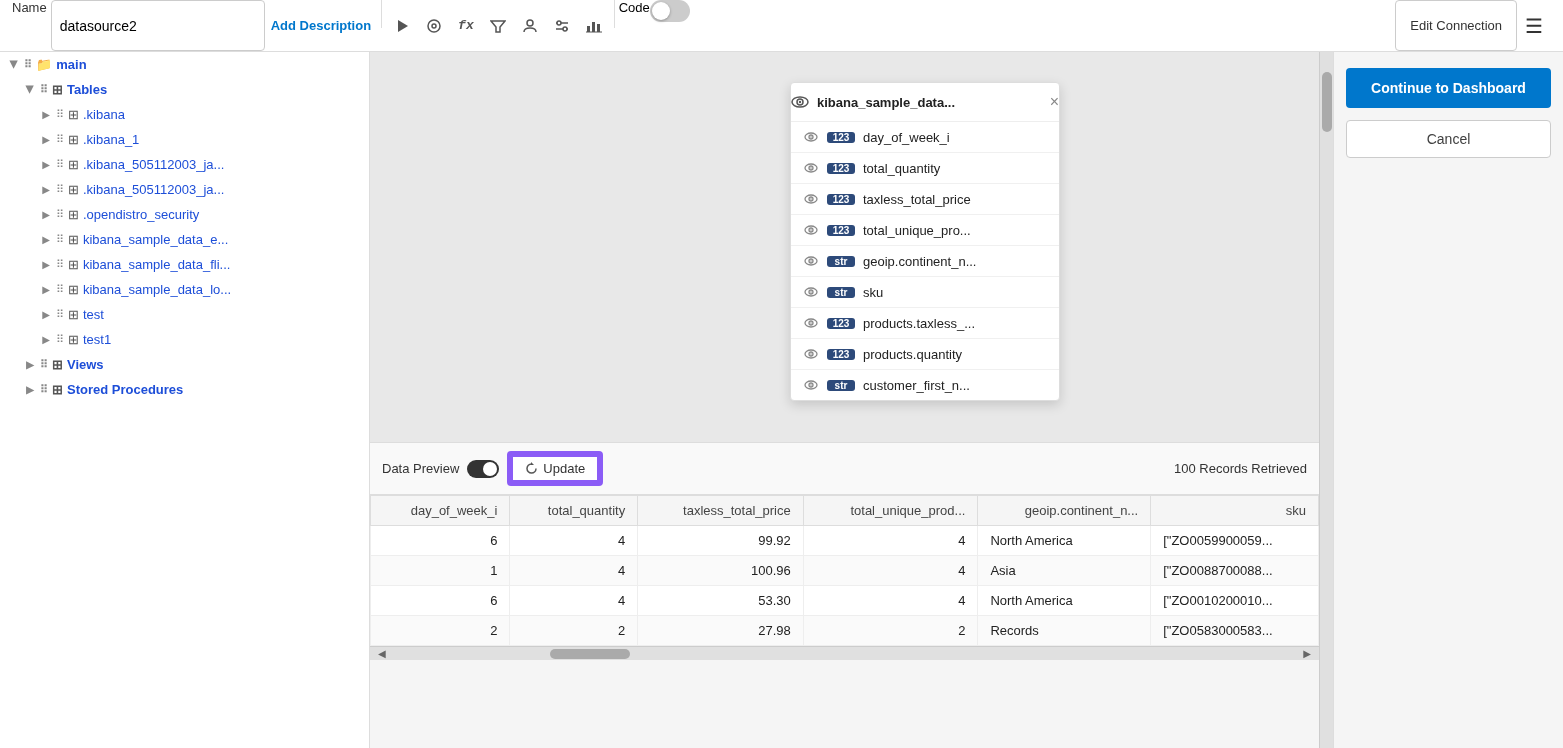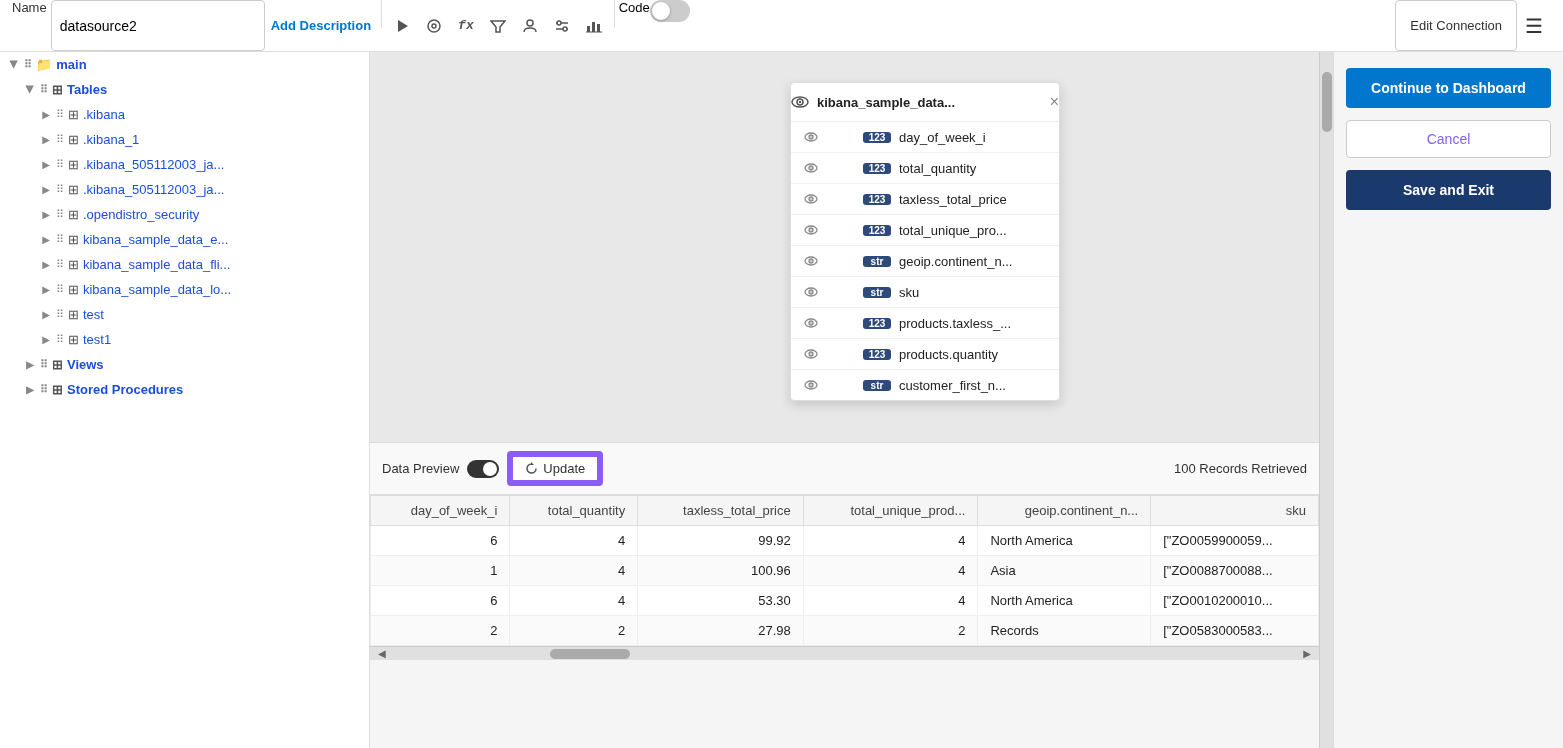--- a/index.html
+++ b/index.html
@@ -102,21 +102,21 @@
       background: none; border: none;
     }
     .field-row {
       display: flex; align-items: center; gap: 8px;
       padding: 7px 12px; border-bottom: 1px solid #f0f0f0;
     }
     .field-row:last-child { border-bottom: none; }
     .eye-icon { color: #888; font-size: 14px; }
     .type-badge {
       background: #2d4a7a; color: #fff; font-size: 10px; font-weight: 700;
-      border-radius: 3px; padding: 0 4px; min-width: 28px; text-align: center; margin-left: 36px;
+      border-radius: 3px; padding: 0 4px; min-width: 28px; text-align: center;
     }
     .field-name { font-size: 13px; color: #222; }
 
     
     .preview-bar {
       display: flex; align-items: center; gap: 8px;
       padding: 8px 12px; background: #f9f9f9;
       border-top: 1px solid #ddd; border-bottom: 1px solid #ddd;
     }
     .preview-label { font-size: 13px; color: #333; font-weight: 400; }
@@ -169,21 +169,21 @@
       width: 230px; background: #f5f5f5;
       border-left: 1px solid #ddd;
       padding: 16px 12px; display: flex; flex-direction: column; gap: 12px;
       flex-shrink: 0;
     }
     .continue-btn {
       background: #0077cc; color: #fff; border: none; border-radius: 4px;
       padding: 12px 10px; font-size: 14px; font-weight: 600; cursor: pointer; text-align: center;
     }
     .cancel-btn {
-      background: #fff; color: #8b5cf6; border: 1px solid #ccc; border-radius: 4px;
+      background: #fff; color: #404040; border: 1px solid #ccc; border-radius: 4px;
       padding: 10px 10px; font-size: 14px; cursor: pointer; text-align: center;
     }
     .save-exit-btn {
       background: #1a3a6e; color: #fff; border: none; border-radius: 4px;
       padding: 12px 10px; font-size: 14px; font-weight: 600; cursor: pointer; text-align: center;
     }
 
     
     .v-scrollbar {
       width: 14px; background: #e0e0e0; border-left: 1px solid #ccc;
@@ -537,16 +537,15 @@
 
       <div class="v-scrollbar">
         <div class="v-scrollbar-thumb"></div>
       </div>
     </div>
   </div>
 
   <div class="right-sidebar">
     <button class="continue-btn">Continue to Dashboard</button>
     <button class="cancel-btn">Cancel</button>
-    <button class="save-exit-btn">Save and Exit</button>
   </div>
 
 </div>
 
 </body></html>

